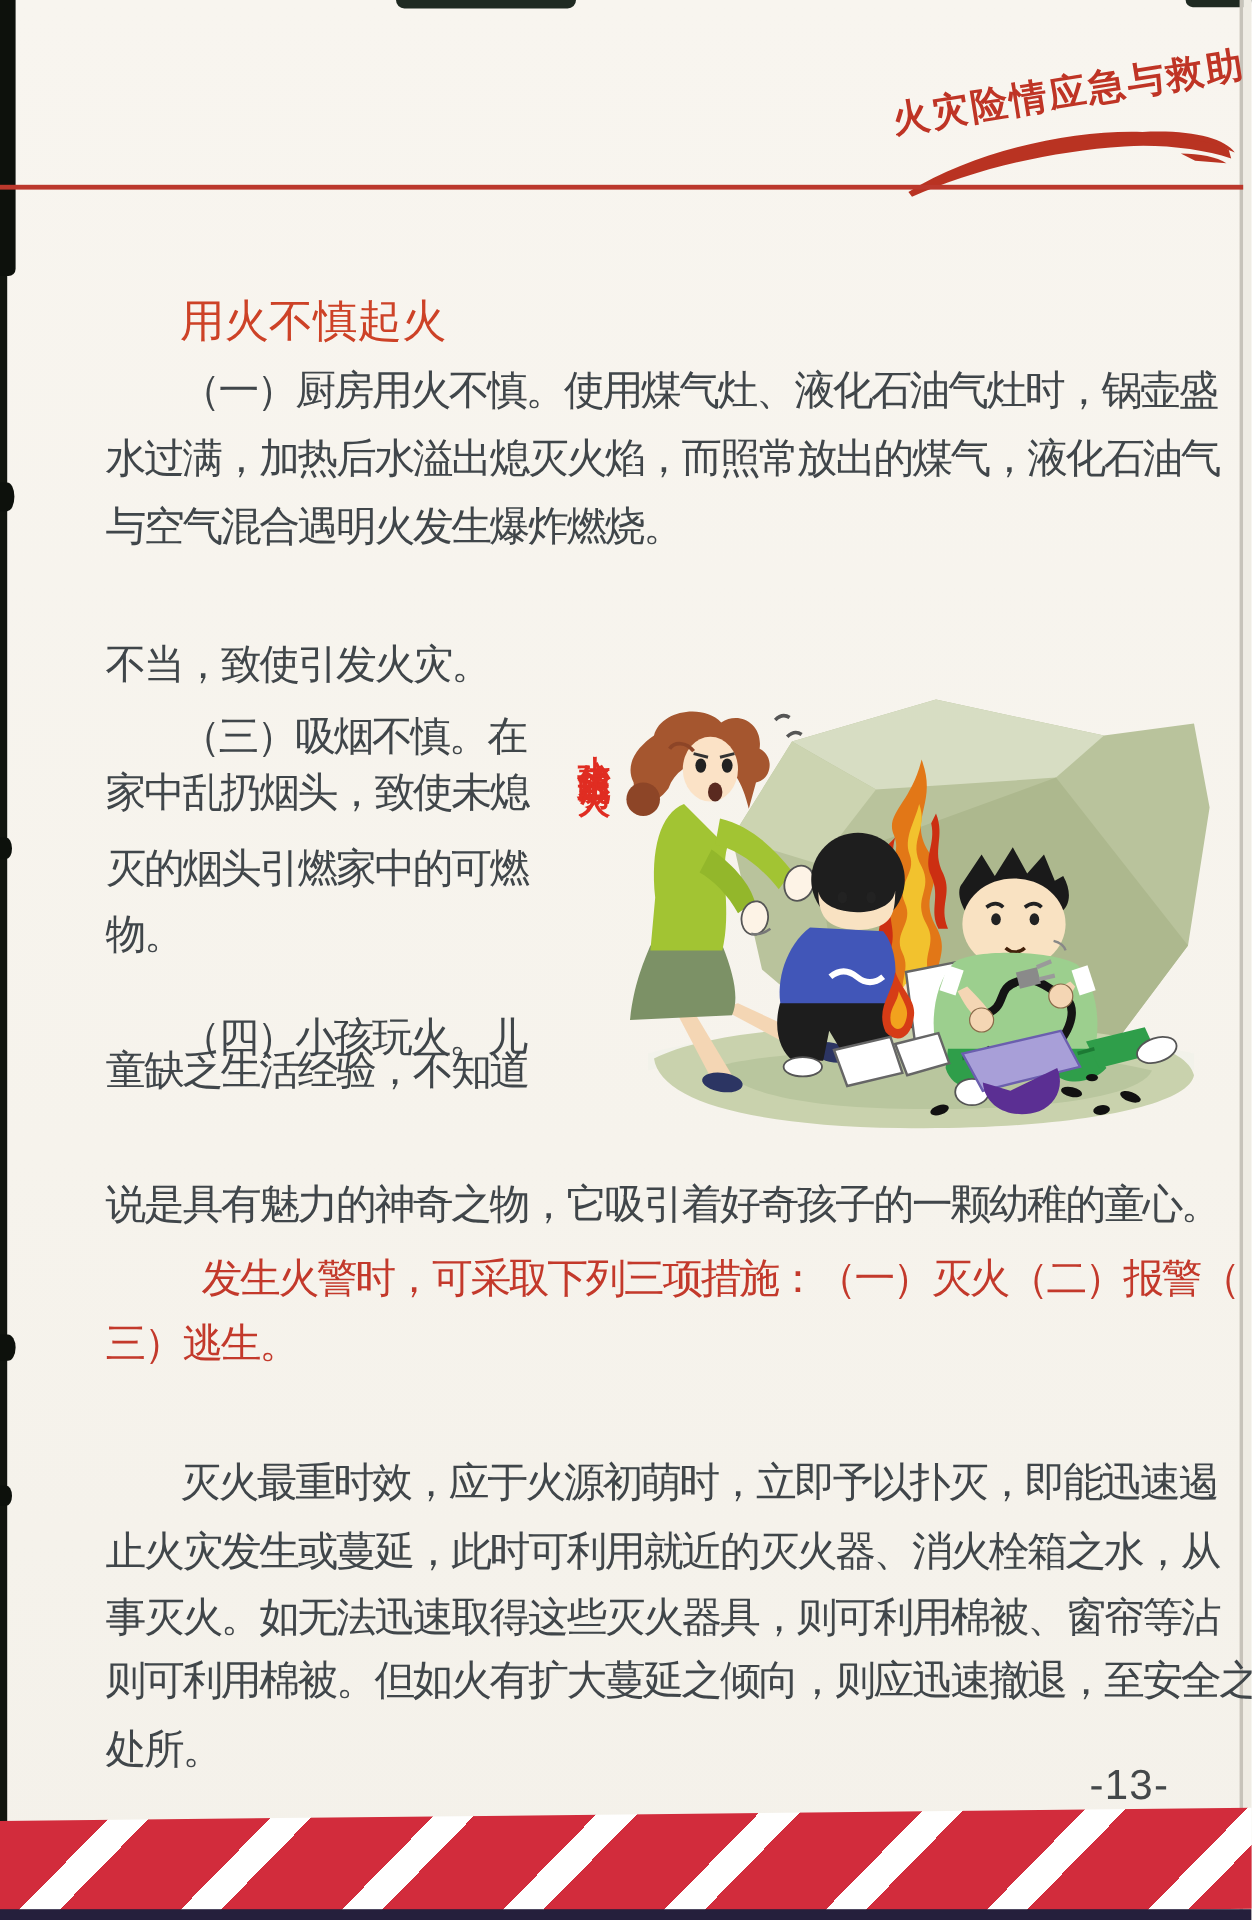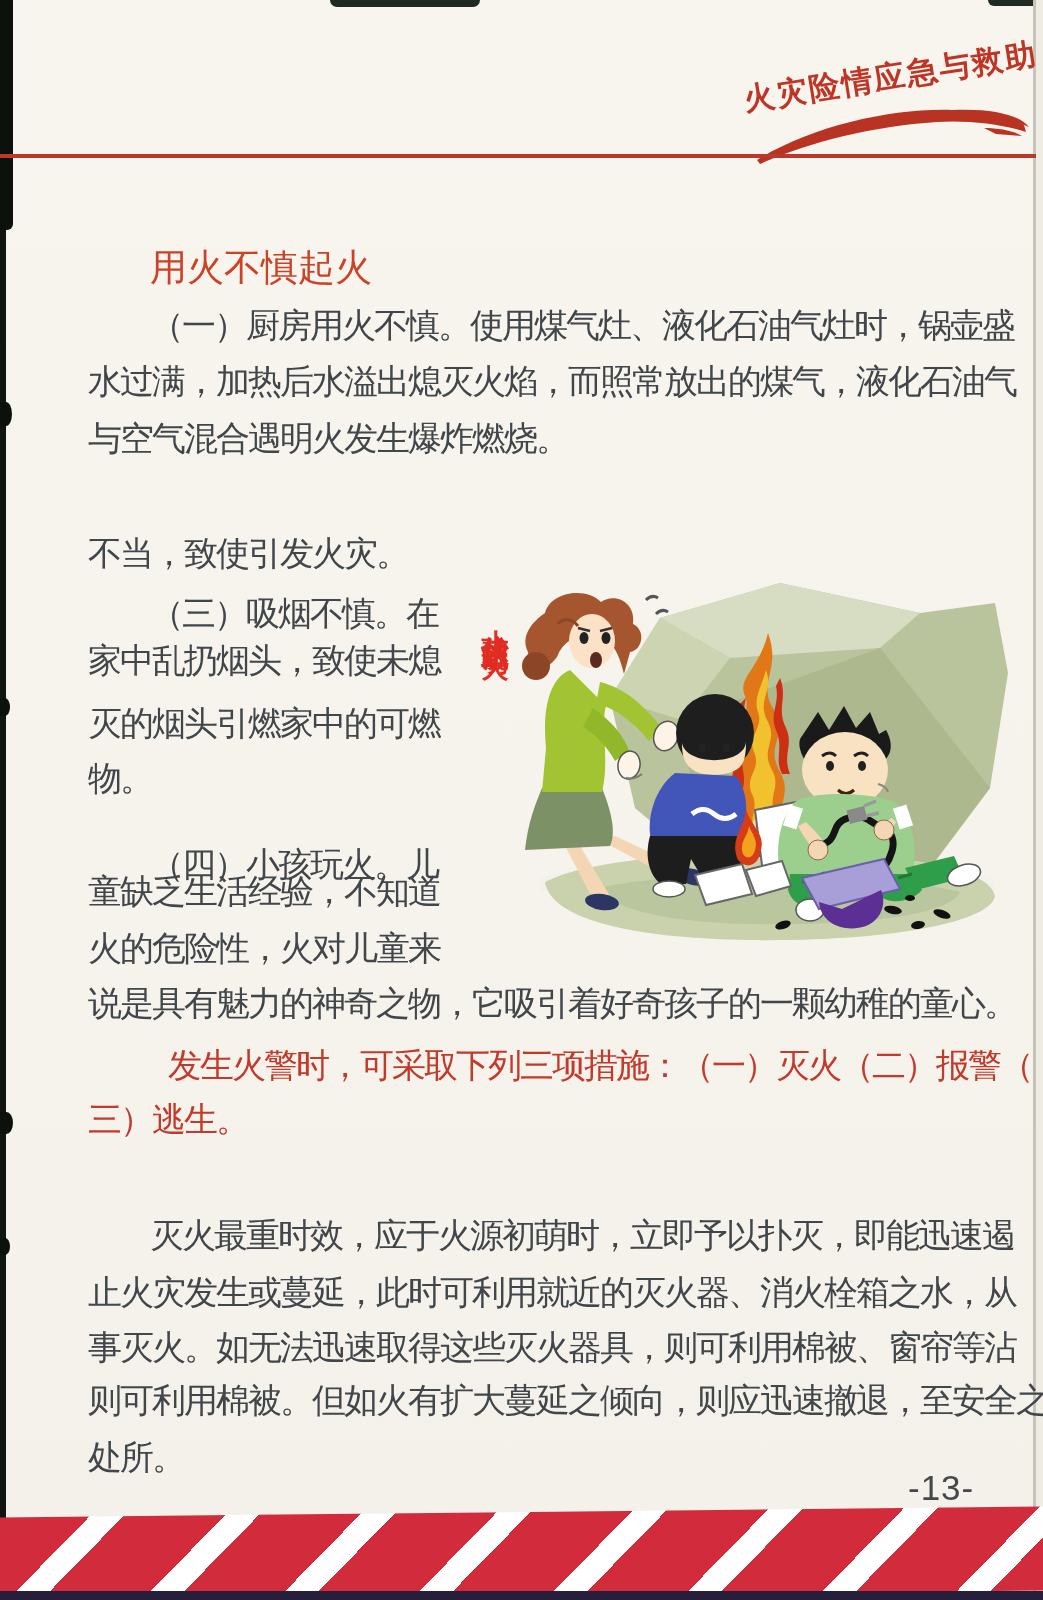--- a/index.html
+++ b/index.html
@@ -65,21 +65,20 @@
   <div class="tl" style="left:150px;top:303px;">（一）厨房用火不慎。使用煤气灶、液化石油气灶时，锅壶盛</div>
   <div class="tl" style="left:88px;top:359px;">水过满，加热后水溢出熄灭火焰，而照常放出的煤气，液化石油气</div>
   <div class="tl" style="left:88px;top:416px;">与空气混合遇明火发生爆炸燃烧。</div>
   <div class="tl" style="left:88px;top:531px;">不当，致使引发火灾。</div>
   <div class="tl" style="left:150px;top:591px;">（三）吸烟不慎。在</div>
   <div class="tl" style="left:88px;top:638px;">家中乱扔烟头，致使未熄</div>
   <div class="tl" style="left:88px;top:701px;">灭的烟头引燃家中的可燃</div>
   <div class="tl" style="left:88px;top:756px;">物。</div>
   <div class="tl" style="left:150px;top:814px;margin-top:28px;">（四）小孩玩火。儿</div>
   <div class="tl" style="left:88px;top:869px;">童缺乏生活经验，不知道</div>
-  <div class="tl" style="left:88px;top:926px;">火的危险性，火对儿童来</div>
   <div class="tl" style="left:88px;top:981px;">说是具有魅力的神奇之物，它吸引着好奇孩子的一颗幼稚的童心。</div>
   <div class="tl red" style="left:168px;top:1043px;font-family:Liberation Serif, serif;">发生火警时，可采取下列三项措施：（一）灭火（二）报警（</div>
   <div class="tl red" style="left:88px;top:1097px;text-align:center;">三）逃生。</div>
   <div class="tl" style="left:150px;top:1213px;">灭火最重时效，应于火源初萌时，立即予以扑灭，即能迅速遏</div>
   <div class="tl" style="left:88px;top:1270px;">止火灾发生或蔓延，此时可利用就近的灭火器、消火栓箱之水，从</div>
   <div class="tl" style="left:88px;top:1325px;">事灭火。如无法迅速取得这些灭火器具，则可利用棉被、窗帘等沾</div>
   <div class="tl" style="left:88px;top:1378px;">则可利用棉被。但如火有扩大蔓延之倾向，则应迅速撤退，至安全之</div>
   <div class="tl" style="left:88px;top:1435px;">处所。</div>
 
   <div class="illu">

